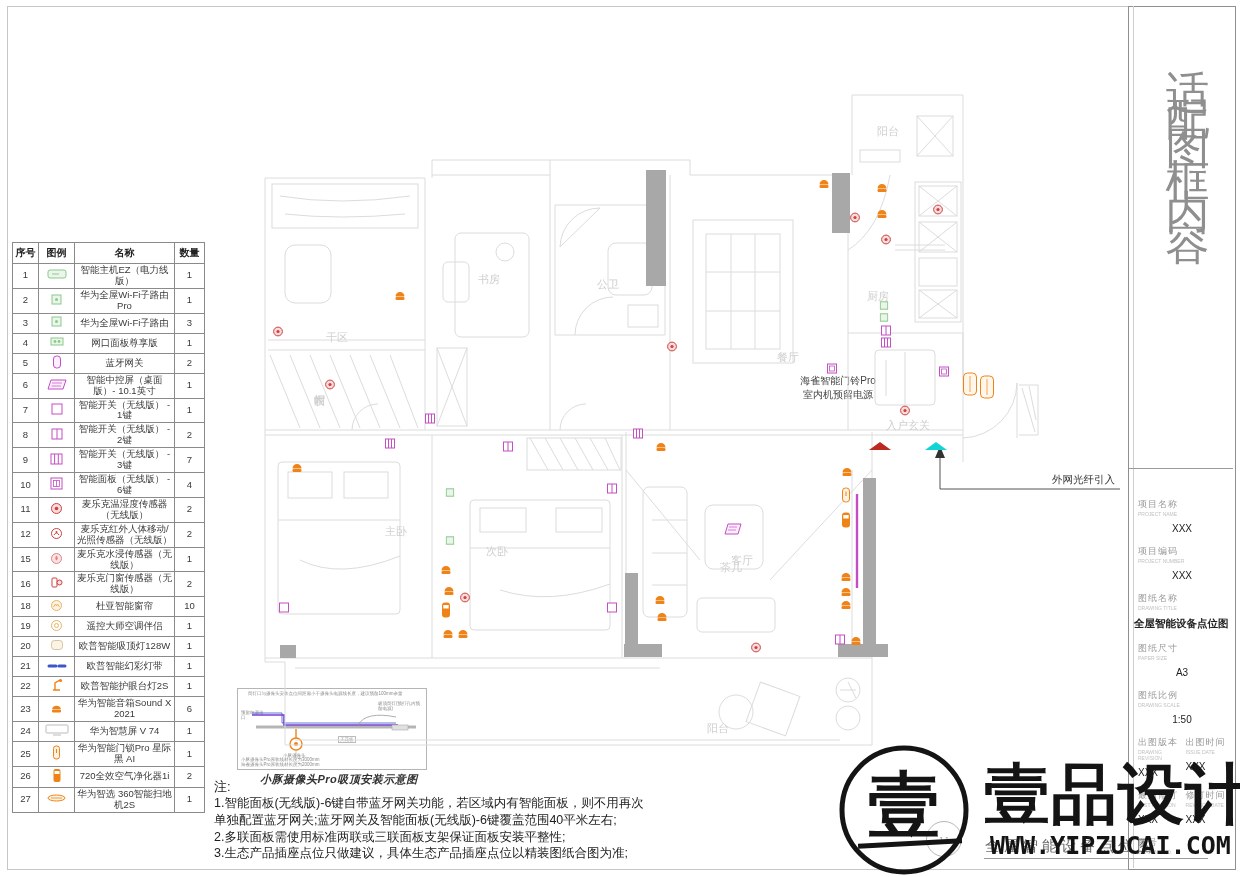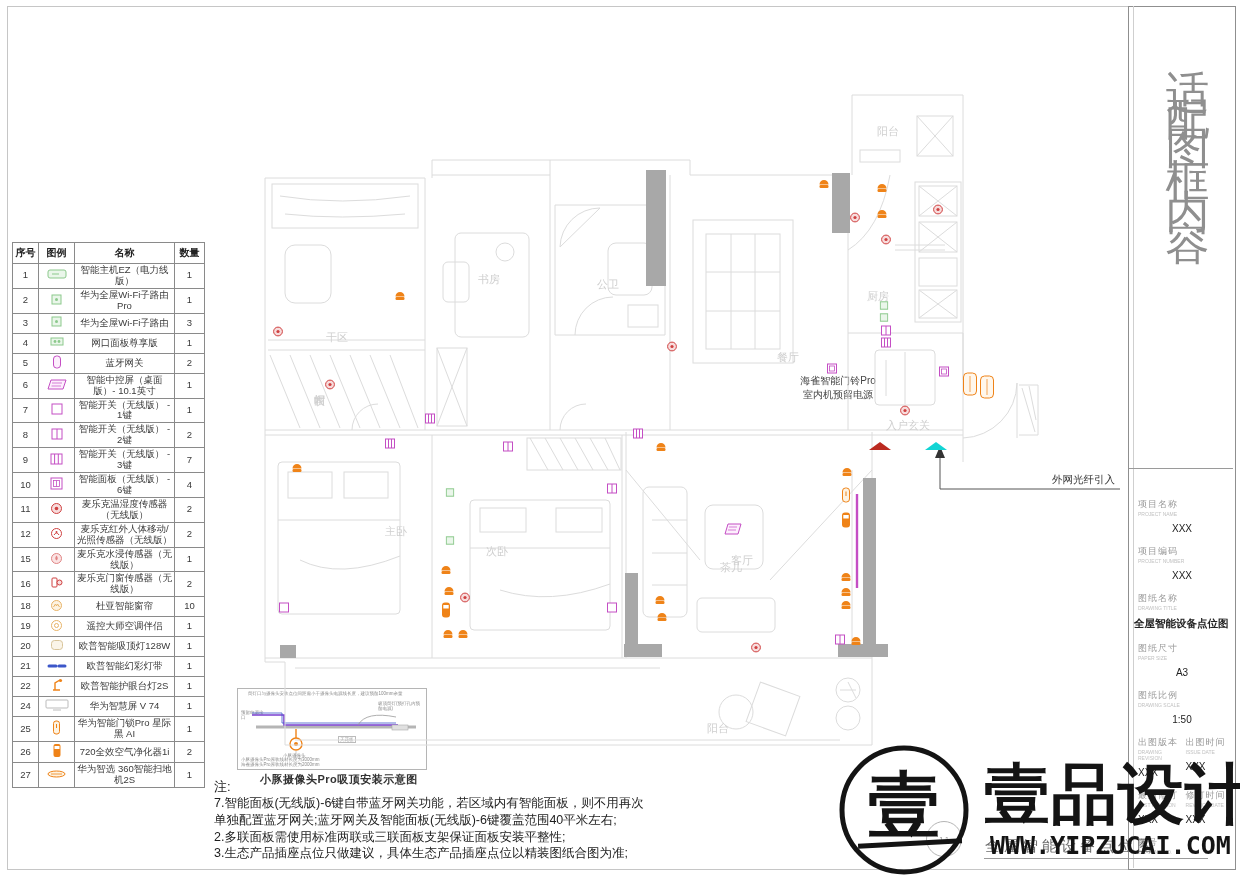--- a/index.html
+++ b/index.html
@@ -55,21 +55,21 @@
 
   
   .inset{left:237px;top:688px;width:188px;height:80px;border:1px solid #b5b5b5;background:#fff;font-size:4.5px;color:#8a8a8a;}
   .inset .t-top{position:absolute;left:10px;top:2px;width:176px;white-space:nowrap;overflow:hidden;}
   .inset .t-left{position:absolute;left:3px;top:21px;width:26px;}
   .inset .t-right{position:absolute;left:140px;top:12px;width:46px;}
   .inset .t-ceil{position:absolute;left:100px;top:47px;border:0.5px solid #bbb;padding:0 1px;background:#fff;}
   .inset .t-cam{position:absolute;left:45px;top:64px;}
   .inset .t-b1{position:absolute;left:3px;top:68px;}
   .inset .t-b2{position:absolute;left:3px;top:73px;}
-  .inset-caption{left:260px;top:772px;font-size:11px;color:#333;font-weight:bold;letter-spacing:0.5px;}
+  .inset-caption{left:260px;top:772px;font-size:11px;color:#333;font-weight:bold;letter-spacing:0.5px;font-style:italic;}
 
   
   .notes{left:214px;top:778px;width:432px;font-size:12.5px;color:#1d1d1d;line-height:1.33;}
   .notes .h{font-size:13px;}
 
   
   .foot-title{left:985px;top:837px;font-size:15px;color:#6d6d6d;letter-spacing:4px;white-space:nowrap;}
   .foot-underline{left:984px;top:858px;width:224px;border-top:1px solid #9a9a9a;}
   .foot-bubble{left:926px;top:821px;width:34px;height:34px;border:1px solid #b5b5b5;border-radius:50%;
     font-size:7px;color:#8a8a8a;display:flex;align-items:center;justify-content:center;background:transparent;}
@@ -646,20 +646,29 @@
         <td>1</td>
       </tr>
       <tr>
         <td>22</td>
         <td><svg width="13" height="14" viewBox="0 0 13 14">
             <path d="M3 12 h7 M5 12 V5 L10 2" fill="none" stroke="#ef8318" stroke-width="1.4"></path>
             <circle cx="10.5" cy="2.5" r="1.6" fill="#ef8318"></circle>
           </svg></td>
         <td>欧普智能护眼台灯2S</td>
         <td>1</td>
+      </tr>
+      <tr>
+        <td>23</td>
+        <td><svg width="13" height="13" viewBox="0 0 13 13">
+            <path d="M2 8 a4.8 4.8 0 0 1 9 0 z" fill="#ef8318"></path>
+            <rect x="2" y="8.5" width="9" height="3" rx="1.2" fill="#ef8318"></rect>
+          </svg></td>
+        <td>华为智能音箱Sound X 2021</td>
+        <td>6</td>
       </tr>
       <tr>
         <td>24</td>
         <td><svg width="24" height="12" viewBox="0 0 24 12">
             <rect x="1" y="1" width="22" height="8" rx="1" fill="#fff" stroke="#bbb"></rect>
             <line x1="8" y1="11" x2="16" y2="11" stroke="#bbb"></line>
           </svg></td>
         <td>华为智慧屏 V 74</td>
         <td>1</td>
       </tr>
@@ -717,21 +726,21 @@
   <div class="t-ceil">天花板</div>
   <div class="t-cam">小豚摄像头</div>
   <div class="t-b1">小豚摄像头Pro原装线材长度为3000mm</div>
   <div class="t-b2">海雀摄像头Pro原装线材长度为2000mm</div>
 </div>
 <div class="abs inset-caption">小豚摄像头Pro吸顶安装示意图</div>
 
 <div class="abs notes">
   <div class="h">注:</div>
   <div id="notes-list">
-      <div>7.智能面板(无线版)-6键自带蓝牙网关功能，若区域内有智能面板，则不用再次单独配置蓝牙网关;蓝牙网关及智能面板(无线版)-6键覆盖范围40平米左右;</div>
+      <div>1.智能面板(无线版)-6键自带蓝牙网关功能，若区域内有智能面板，则不用再次单独配置蓝牙网关;蓝牙网关及智能面板(无线版)-6键覆盖范围40平米左右;</div>
       <div>2.多联面板需使用标准两联或三联面板支架保证面板安装平整性;</div>
       <div>3.生态产品插座点位只做建议，具体生态产品插座点位以精装图纸合图为准;</div>
     </div>
 </div>
 
 <div class="abs foot-bubble">1.1</div>
 <div class="abs foot-title">全屋智能设备点位图</div>
 <div class="abs foot-underline"></div>
 
 <svg class="abs wm wm-logo" viewBox="0 0 140 135">

